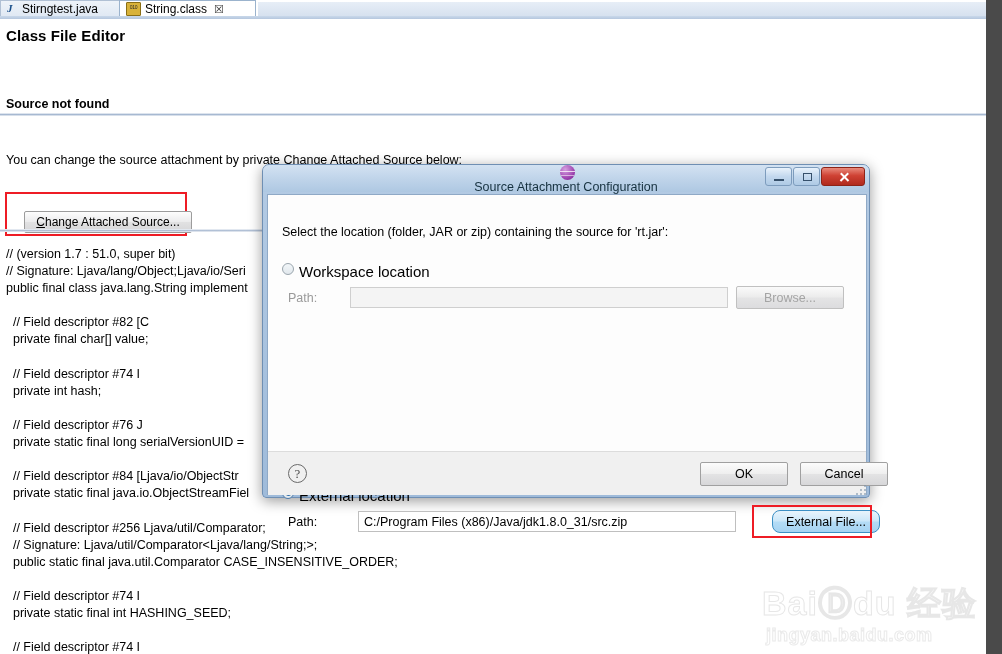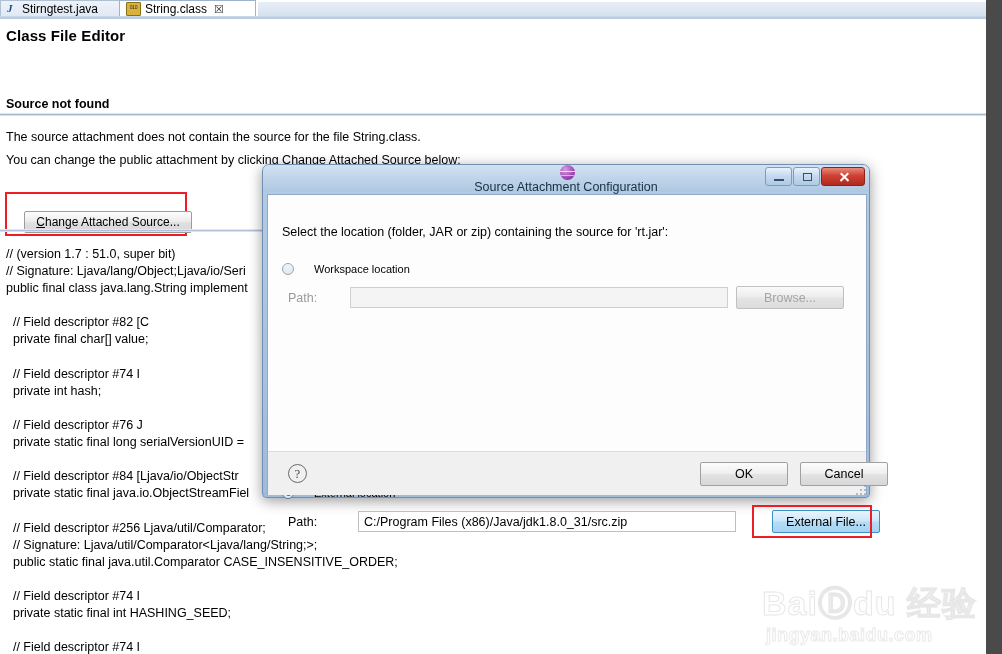--- a/index.html
+++ b/index.html
@@ -208,21 +208,21 @@
   }
   .dlg-main{
     position:absolute;left:0;top:0;width:100%;height:256px;
     background:#fdfdfd;
     box-sizing:border-box;
   }
   .dlg-prompt{
     position:absolute;left:14px;top:30px;font-size:12.5px;color:#000;
   }
 
-  .radio-row{position:absolute;display:flex;align-items:flex-start;gap:20px;font-size:11px;}
+  .radio-row{position:absolute;display:flex;align-items:flex-start;gap:5px;font-size:15px;}
   .radio{
     width:12px;height:12px;border-radius:50%;
     border:1px solid #9aa5ad;
     background:linear-gradient(to bottom,#f2f6f9,#e1e7ec);
     position:relative;flex:0 0 auto;box-sizing:border-box;
   }
   .radio.on{border-color:#4c7aab;}
   .radio.on:after{
     content:"";position:absolute;left:2.5px;top:2.5px;width:5px;height:5px;
     border-radius:50%;background:#2d6ca8;
@@ -319,22 +319,21 @@
   <div class="tabbar-base"></div>
 </div>
 
 <div class="editor">
 
   <div class="page-title">Class File Editor</div>
 
   <div class="section-title">Source not found</div>
   <div class="hr hr1"></div>
 
-  <div class="desc1">The source attachment does not contain the source for the file String.class.</div>
-  <div class="desc2">You can change the public attachment by clicking Change Attached Source below:</div>
+  <div class="desc2">You can change the source attachment by private Change Attached Source below:</div>
 
   <div class="redbox"></div>
   <div class="btn-change">
     <span><u>C</u><span>hange Attached Source...</span></span>
   </div>
 
   <div class="hr hr2"></div>
 
   <div class="code" id="code-listing"><div>// (version 1.7 : 51.0, super bit)</div><div>// Signature: Ljava/lang/Object;Ljava/io/Seri</div><div>public final class java.lang.String implement</div><div>&nbsp;</div><div>  // Field descriptor #82 [C</div><div>  private final char[] value;</div><div>&nbsp;</div><div>  // Field descriptor #74 I</div><div>  private int hash;</div><div>&nbsp;</div><div>  // Field descriptor #76 J</div><div>  private static final long serialVersionUID =</div><div>&nbsp;</div><div>  // Field descriptor #84 [Ljava/io/ObjectStr</div><div>  private static final java.io.ObjectStreamFiel</div><div>&nbsp;</div><div>  // Field descriptor #256 Ljava/util/Comparator;</div><div>  // Signature: Ljava/util/Comparator&lt;Ljava/lang/String;&gt;;</div><div>  public static final java.util.Comparator CASE_INSENSITIVE_ORDER;</div><div>&nbsp;</div><div>  // Field descriptor #74 I</div><div>  private static final int HASHING_SEED;</div><div>&nbsp;</div><div>  // Field descriptor #74 I</div></div>
 
@@ -376,21 +375,21 @@
       </div>
 
       <div class="radio-row r-external">
         <span class="radio on"></span>
         <span>External location</span>
       </div>
 
       <div class="field-row row-ext-path">
         <span class="field-label">Path:</span>
         <span class="textbox" style="width:378px;margin-left:8px;">C:/Program Files (x86)/Java/jdk1.8.0_31/src.zip</span>
-        <span class="btn focused" style="width:108px;">External File...</span>
+        <span class="btn focused" style="width:108px;border-radius:8px;">External File...</span>
       </div>
 
 
       <div class="redbox2"></div>
     </div>
 
     <div class="dlg-sep"></div>
 
     <div class="dlg-footer">
       <span class="help-icon">?</span>

